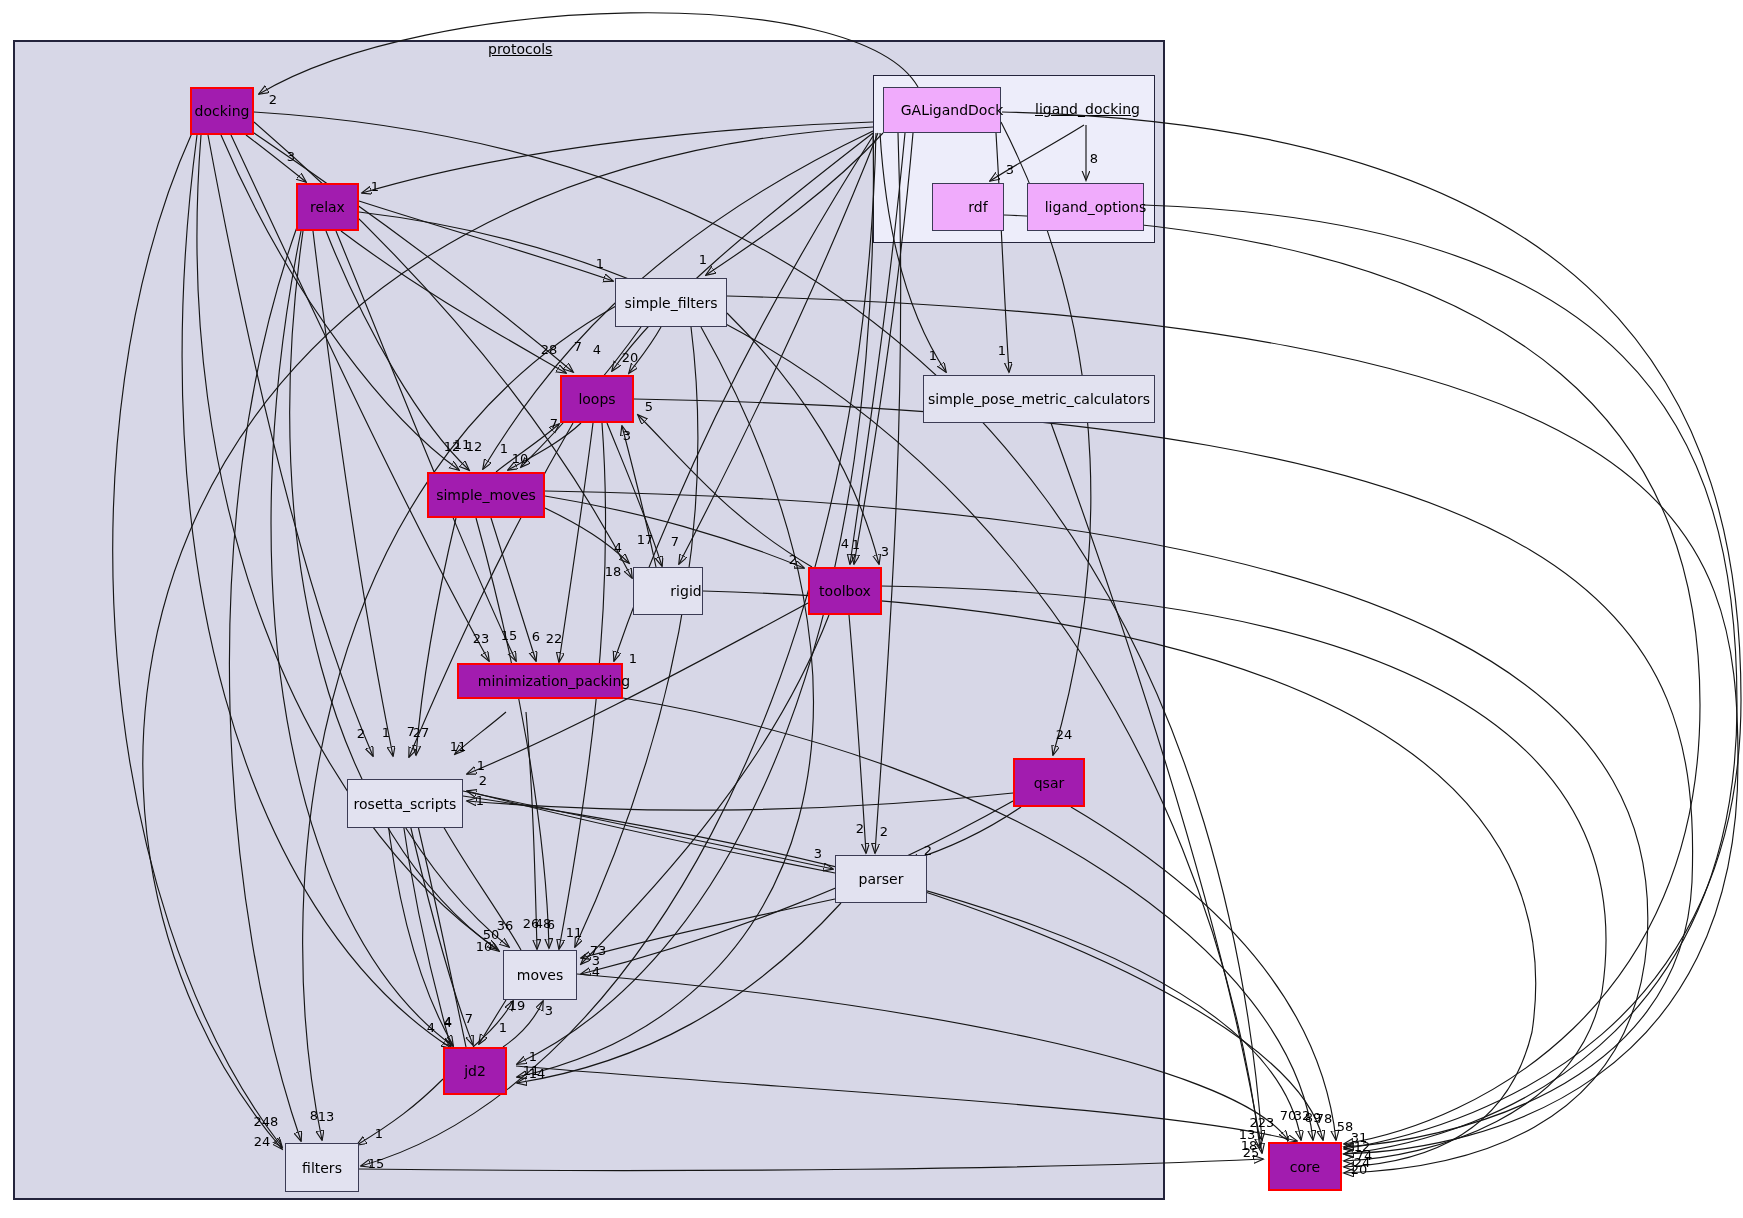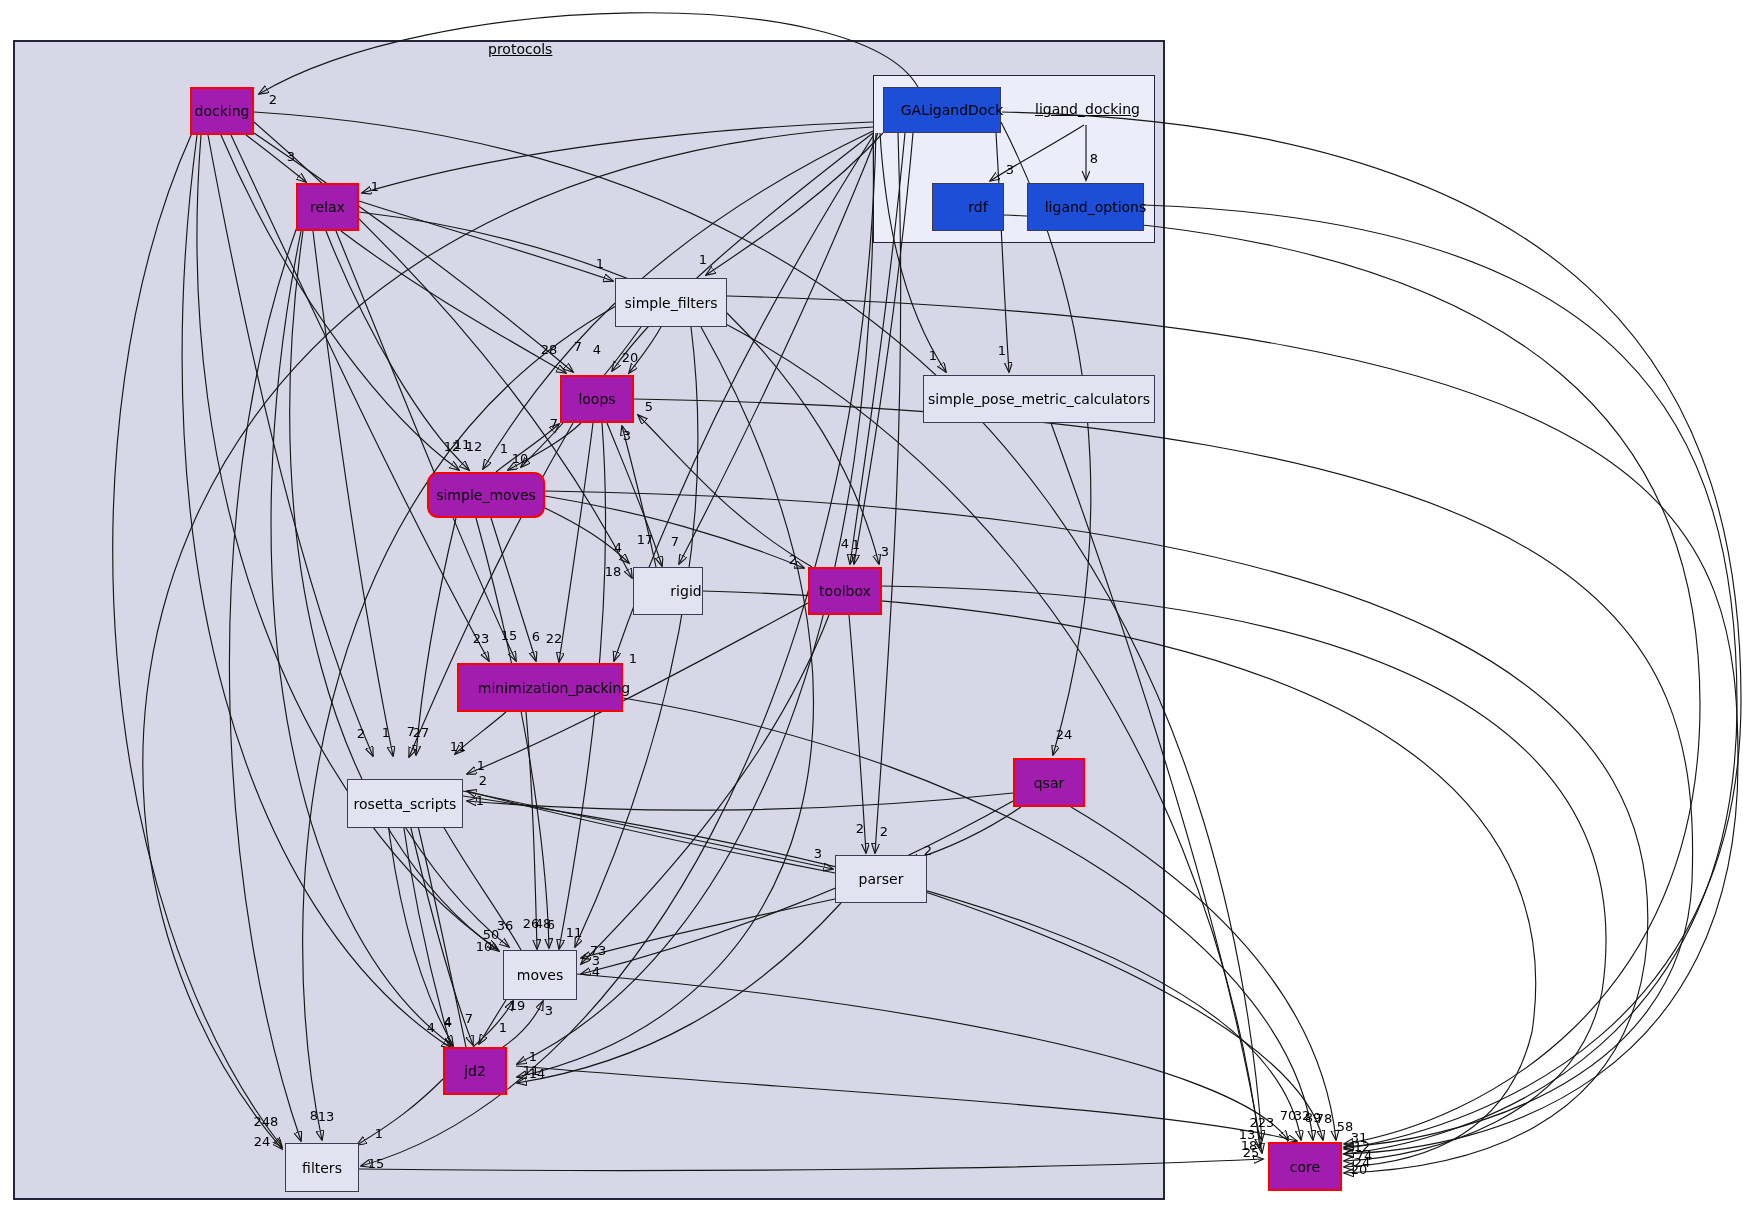--- a/index.html
+++ b/index.html
@@ -8,21 +8,21 @@
   .cluster{position:absolute;box-sizing:border-box;}
   .cluster.outer{border:2px solid #24243c;}
   .cluster.inner{border:1.4px solid #24243c;}
   .cluster-label{position:absolute;font-size:14px;color:#000;white-space:nowrap;text-decoration:underline;}
   svg.edges{position:absolute;left:0;top:0;}
   svg.edges path{fill:none;stroke:#161616;stroke-width:1.15px;}
   svg.edges text{font-family:"DejaVu Sans","Liberation Sans",sans-serif;font-size:13px;fill:#000;}
   .node{position:absolute;box-sizing:border-box;display:flex;align-items:center;justify-content:center;
         font-size:14px;color:#000;white-space:nowrap;background:#e2e2f0;border:1.4px solid #3b3b54;}
   .node.red{background:#a21caf;border:2px solid #fe0000;}
-  .node.white{background:#1d4ed8;border:1.4px solid #3b3b54;padding-left:20px;}
+  .node.white{background:#f0abfc;border:1.4px solid #3b3b54;padding-left:20px;}
 </style>
 </head>
 <body>
 
 <div class="stage">
   <div id="clusters">
       <div class="cluster outer" style="left: 13px; top: 40px; width: 1152px; height: 1160px; background: rgb(215, 215, 231);"></div>
       <span class="cluster-label" style="left: 488px; top: 41px;">protocols</span>
       <div class="cluster inner" style="left: 873px; top: 75px; width: 282px; height: 168px; background: rgb(237, 237, 250);"></div>
       <span class="cluster-label" style="left: 1035px; top: 101px;">ligand_docking</span>
@@ -224,24 +224,24 @@
   </svg>
   <div id="nodes">
       <div class="node red" style="left: 190px; top: 87px; width: 64px; height: 48px;">docking</div>
       <div class="node red" style="left: 296px; top: 183px; width: 63px; height: 48px;">relax</div>
       <div class="node white" style="left: 883px; top: 87px; width: 118px; height: 46px;">GALigandDock</div>
       <div class="node white" style="left: 932px; top: 183px; width: 72px; height: 48px;">rdf</div>
       <div class="node white" style="left: 1027px; top: 183px; width: 117px; height: 48px;">ligand_options</div>
       <div class="node plain" style="left: 615px; top: 278px; width: 112px; height: 49px;">simple_filters</div>
       <div class="node plain" style="left: 923px; top: 375px; width: 232px; height: 48px;">simple_pose_metric_calculators</div>
       <div class="node red" style="left: 560px; top: 375px; width: 74px; height: 48px;">loops</div>
-      <div class="node red" style="left: 427px; top: 472px; width: 118px; height: 46px; border-radius: 11px;">simple_moves</div>
+      <div class="node red" style="left: 427px; top: 472px; width: 118px; height: 46px;">simple_moves</div>
       <div class="node plain" style="left: 633px; top: 567px; width: 70px; height: 48px; padding-left: 36px;">rigid</div>
       <div class="node red" style="left: 808px; top: 567px; width: 74px; height: 48px;">toolbox</div>
-      <div class="node red" style="left: 457px; top: 663px; width: 166px; height: 49px; padding-left: 28px;">minimization_packing</div>
+      <div class="node red" style="left: 457px; top: 663px; width: 166px; height: 36px; padding-left: 28px;">minimization_packing</div>
       <div class="node plain" style="left: 347px; top: 758px; width: 116px; height: 49px; margin-top: 21px;">rosetta_scripts</div>
       <div class="node red" style="left: 1013px; top: 758px; width: 72px; height: 49px;">qsar</div>
       <div class="node plain" style="left: 835px; top: 855px; width: 92px; height: 48px;">parser</div>
       <div class="node plain" style="left: 503px; top: 950px; width: 74px; height: 50px;">moves</div>
       <div class="node red" style="left: 443px; top: 1047px; width: 64px; height: 48px;">jd2</div>
       <div class="node plain" style="left: 285px; top: 1143px; width: 74px; height: 49px;">filters</div>
       <div class="node red" style="left: 1268px; top: 1142px; width: 74px; height: 49px;">core</div>
     </div>
 </div>
 

